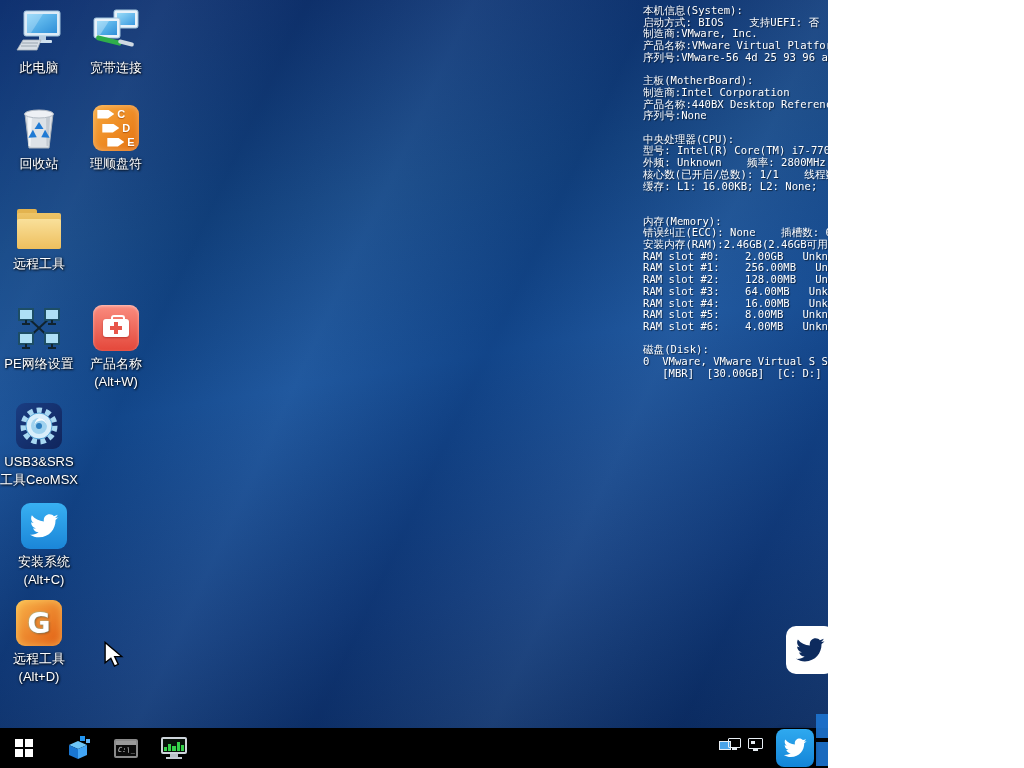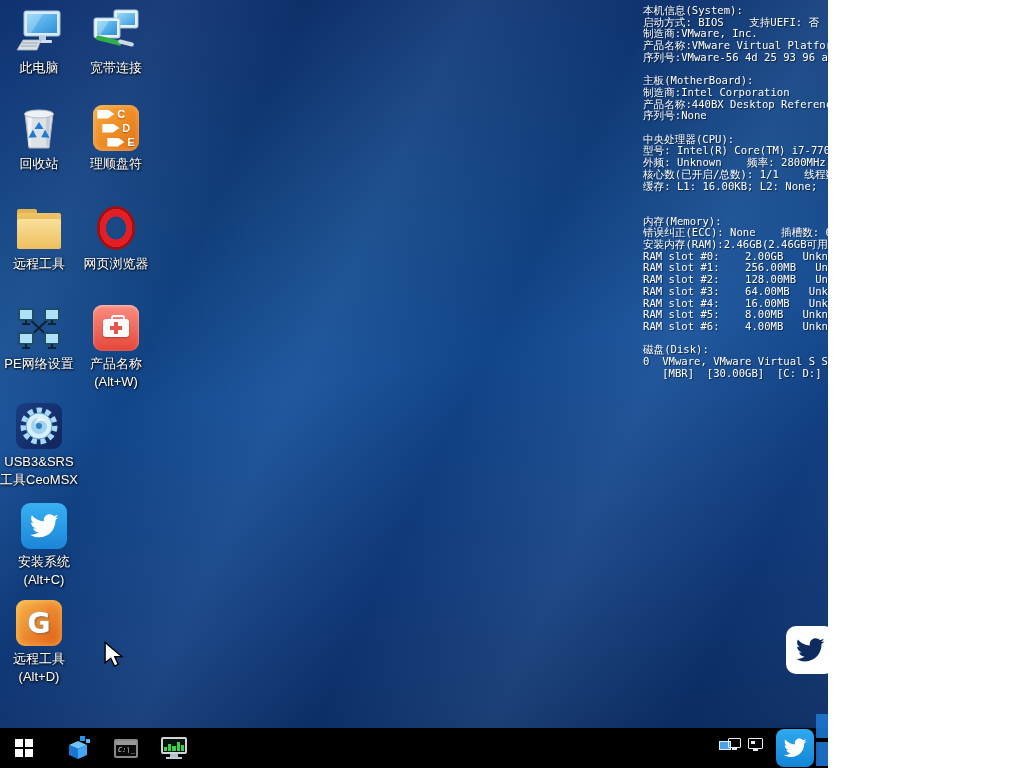--- a/index.html
+++ b/index.html
@@ -213,26 +213,20 @@
     <div class="ic">
       <div class="folder">
           <div class="back"></div>
           <div class="body2"></div>
           <div class="front"></div>
         </div>
     </div>
     <div class="lbl">远程工具</div>
   </div>
 
-  <div class="cell" style="left:77px; top:204px">
-    <div class="ic">
-        <div class="opera"></div>
-      </div>
-    <div class="lbl">网页浏览器</div>
-  </div>
 
   <div class="cell" style="left:0px; top:304px">
     <div class="ic">
       <svg width="48" height="48" viewBox="0 0 48 48">
         <g stroke="#10232e" stroke-width="2">
           <line x1="11" y1="12" x2="37" y2="36"></line>
             <line x1="37" y1="12" x2="11" y2="36"></line>
         </g>
         <g fill="#aee0f6" stroke="#1d4e66" stroke-width="2">
           <rect x="4" y="5" width="14" height="11"></rect>

